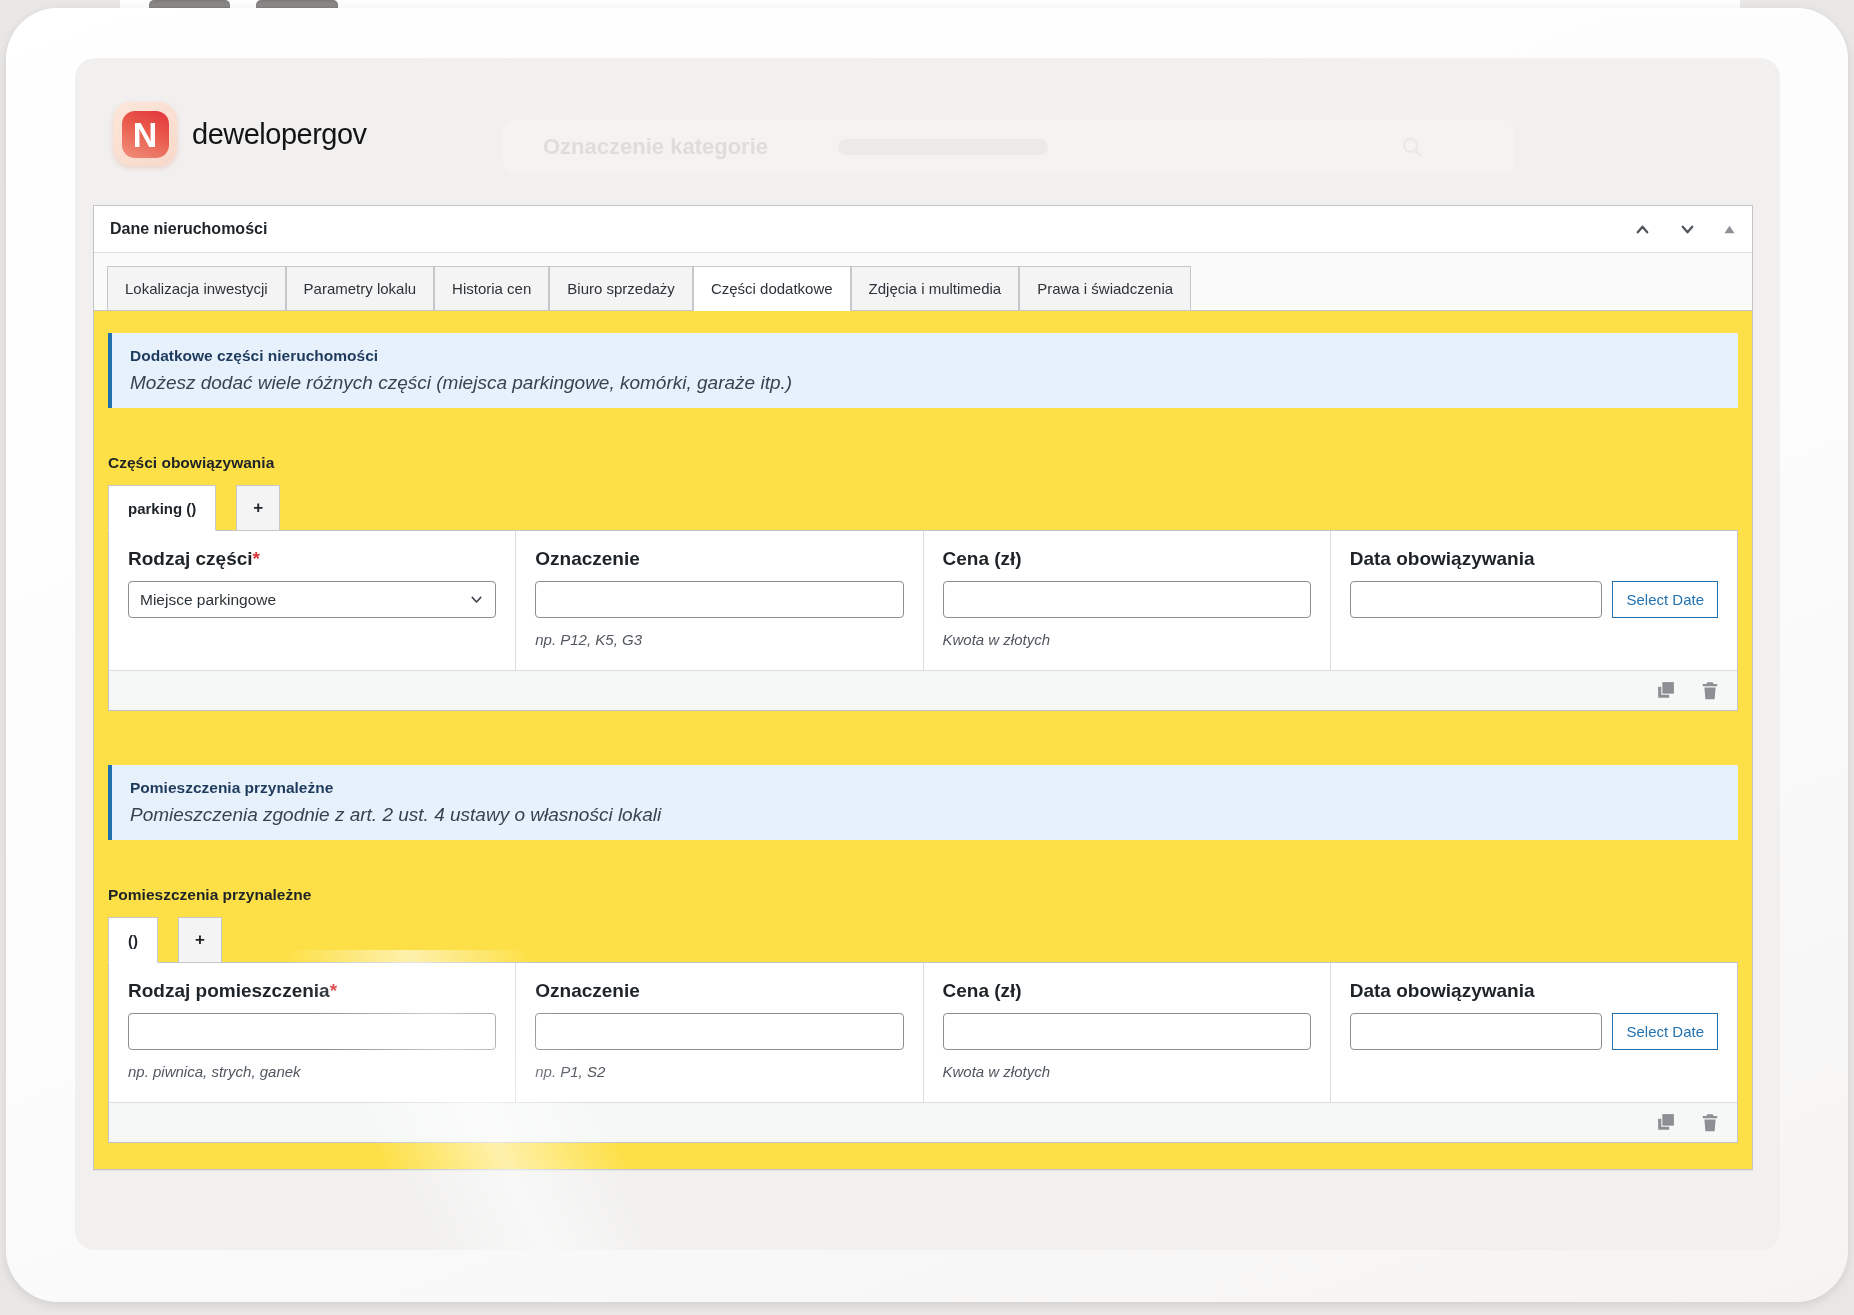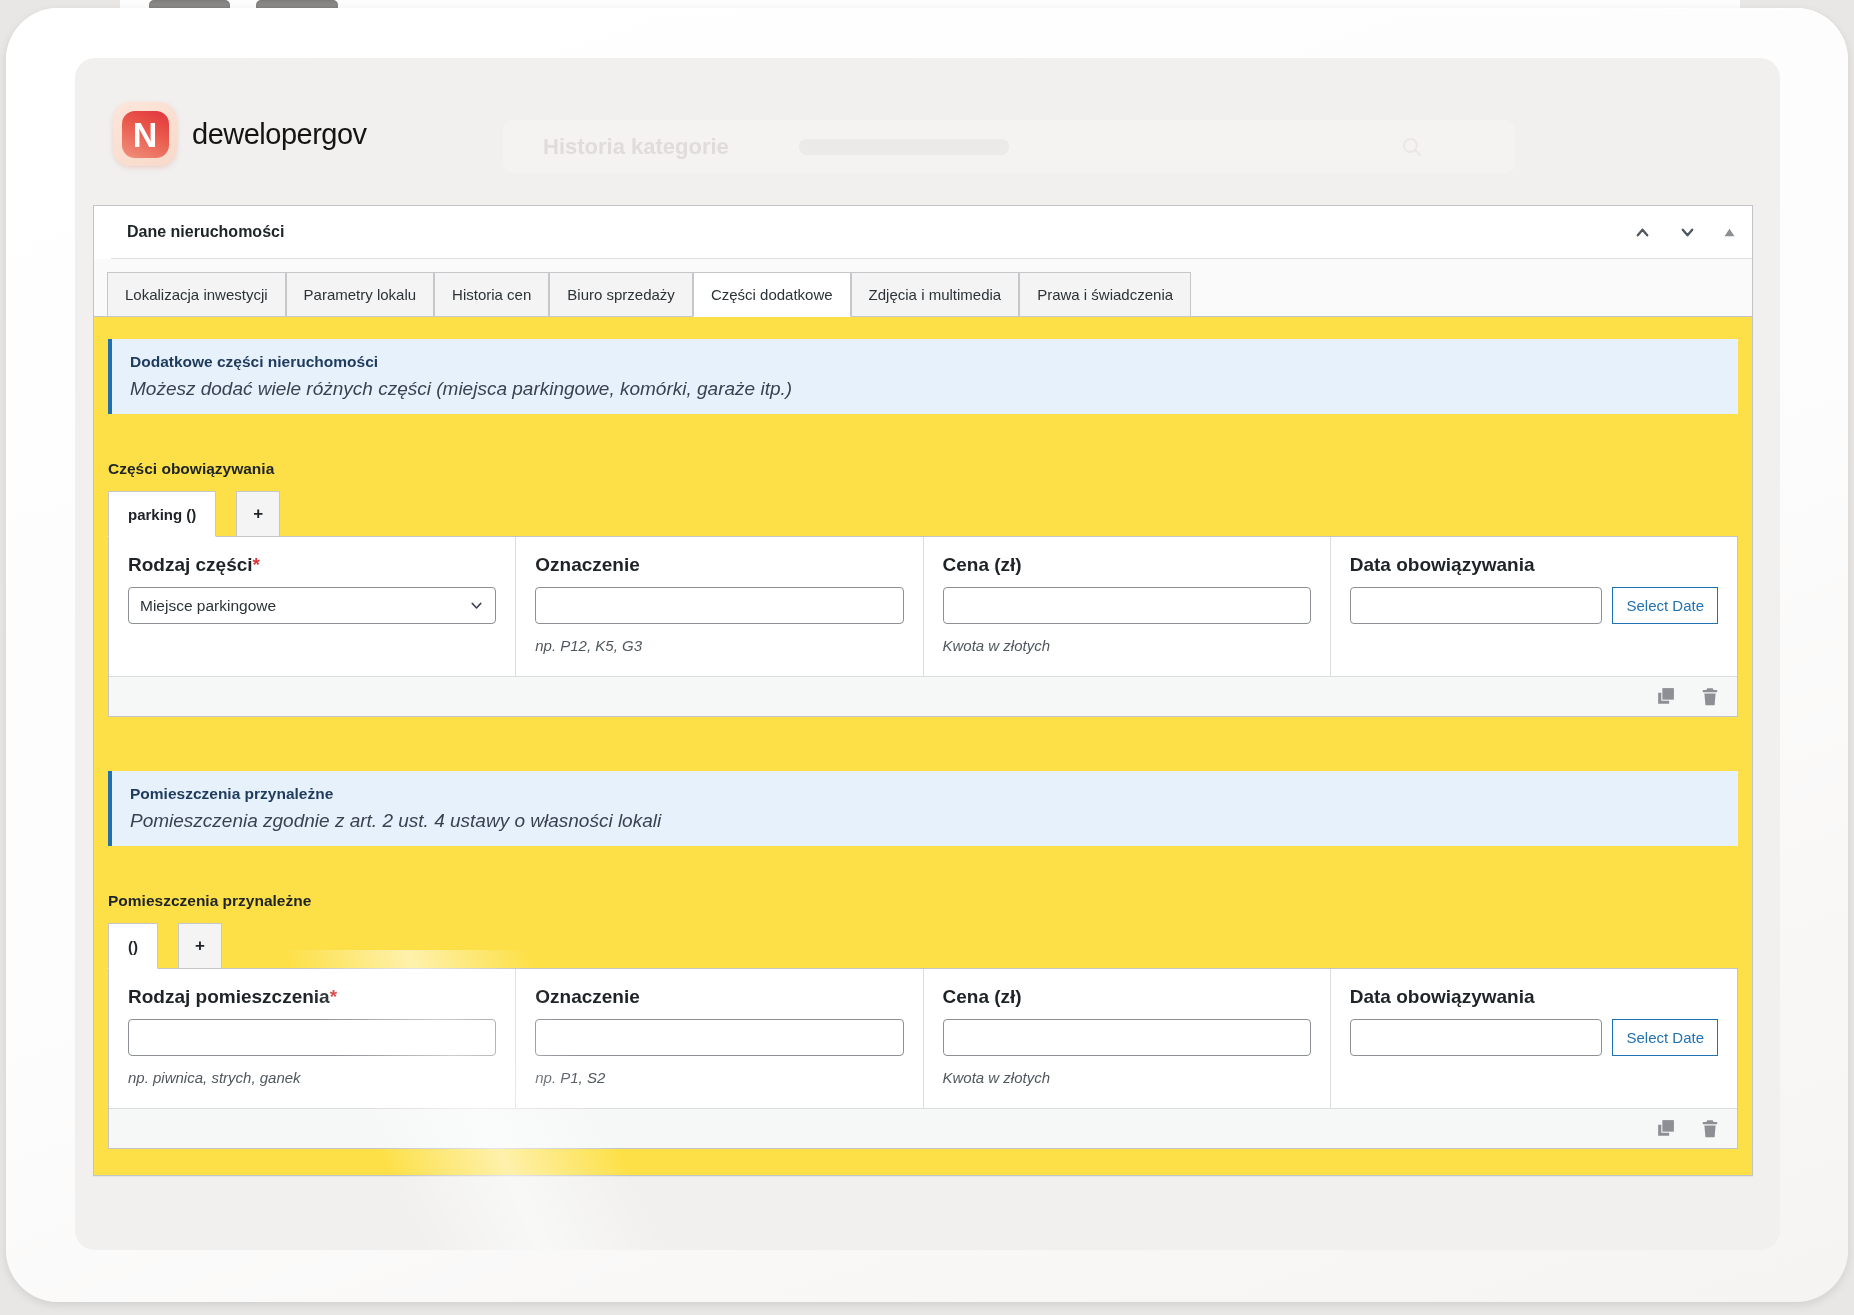--- a/index.html
+++ b/index.html
@@ -62,21 +62,21 @@
   .search-cat { font-size:22px; font-weight:700; color:#e0dcda; }
   .search-blob { flex:0 0 210px; height:16px; margin-left:70px; border-radius:8px; background:#eceae8; }
   .search-icon-ghost { margin-left:auto; margin-right:62px; line-height:0; opacity:.55; }
 
   
   .metabox {
     position:absolute; left:18px; top:147px; width:1660px;
     background:#fff; border:1px solid #c3c4c7;
     box-shadow:0 1px 1px rgba(0,0,0,.04);
   }
-  .mb-header { display:flex; justify-content:space-between; align-items:center; height:53px; padding:0 16px; border-bottom:1px solid #e0e0e0;margin-left:17px; }
+  .mb-header { display:flex; justify-content:space-between; align-items:center; height:47px; padding:0 16px; border-bottom:1px solid #e0e0e0; }
   .mb-header h2 { margin:0; font-size:16px; font-weight:700; color:#1d2327; }
   .mb-controls { display:flex; align-items:center; gap:26px; }
   .icon-btn { background:none; border:none; padding:0; margin:0; cursor:pointer; line-height:0; }
 
   .mb-tabs { display:flex; padding:13px 13px 0; background:#fafafa; border-bottom:1px solid #c3c4c7; }
   .mb-tab {
     font-family:inherit; font-size:15px; color:#2c3338; cursor:pointer;
     padding:13px 17px; background:#f4f4f5; border:1px solid #c6c7ca; margin-bottom:-1px;
   }
   .mb-tab.active { background:#fff; border-bottom-color:#fff; }
@@ -141,21 +141,21 @@
             <span>N</span>
           </div>
         </div>
         <div class="logo-text">
           <span>deweloper</span>
           <span>gov</span>
         </div>
       </div>
 
       <div class="search-ghost">
-        <span class="search-cat">Historia kategorie</span>
+        <span class="search-cat">Oznaczenie kategorie</span>
         <span class="search-blob"></span>
         <span class="search-icon-ghost">
           <svg width="26" height="26" viewBox="0 0 24 24" fill="none" stroke="#e3dfdd" stroke-width="2">
             <circle cx="10.5" cy="10.5" r="6"></circle>
               <line x1="15" y1="15" x2="20" y2="20"></line>
           </svg>
         </span>
       </div>
     </header>
 

